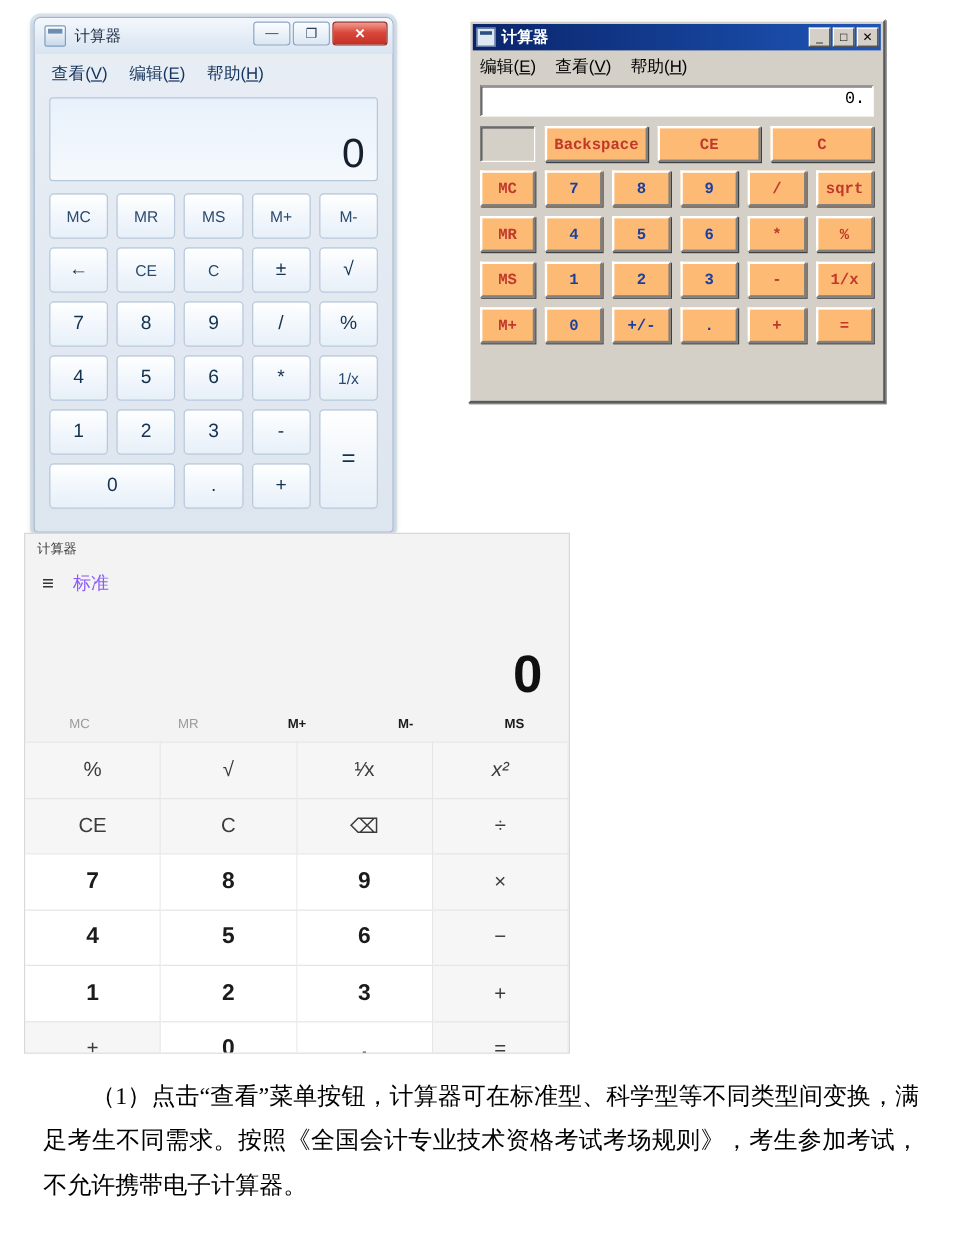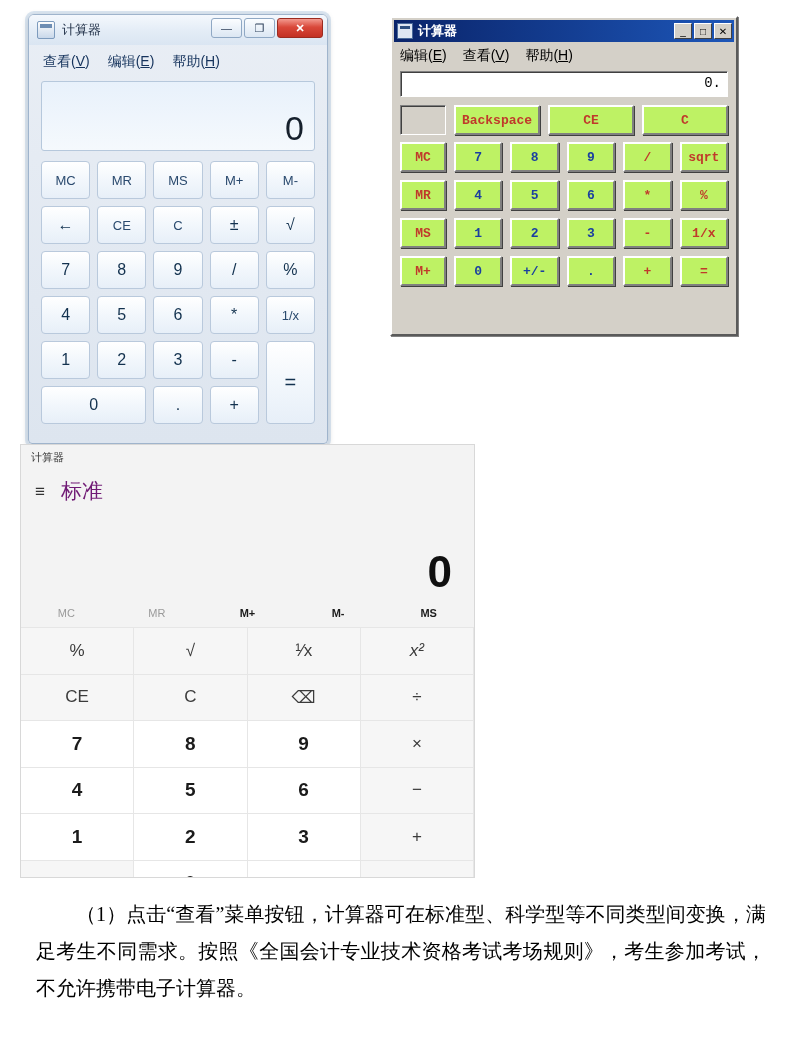--- a/index.html
+++ b/index.html
@@ -208,21 +208,21 @@
   .xp-memdisp {
     width: 46px; height: 30px;
     background: #d4d0c8;
     border: 1px solid #808080;
     border-right-color: #fff;
     border-bottom-color: #fff;
     box-shadow: inset 1px 1px 0 #404040;
     box-sizing: border-box;
   }
   .xpkey {
-    background: #bef264;
+    background: #fdba74;
     border: 2px solid #ffffff;
     border-right-color: #808080;
     border-bottom-color: #808080;
     box-shadow: 1px 1px 0 #404040;
     font-family: "Liberation Mono", monospace;
     font-size: 13px;
     font-weight: bold;
     display: flex;
     align-items: center;
     justify-content: center;
@@ -263,22 +263,22 @@
     align-items: center;
     gap: 16px;
     padding: 8px 0 6px 14px;
   }
   .w10-ham {
     font-size: 17px;
     color: #333;
     line-height: 1;
   }
   .w10-mode {
-    font-size: 21px;
-    color: #701a75;
+    font-size: 15px;
+    color: #8b5cf6;
   }
   .w10-display {
     height: 86px;
     display: flex;
     align-items: flex-end;
     justify-content: flex-end;
     padding: 0 22px 4px 0;
   }
   .w10-display-value {
     font-size: 44px;

